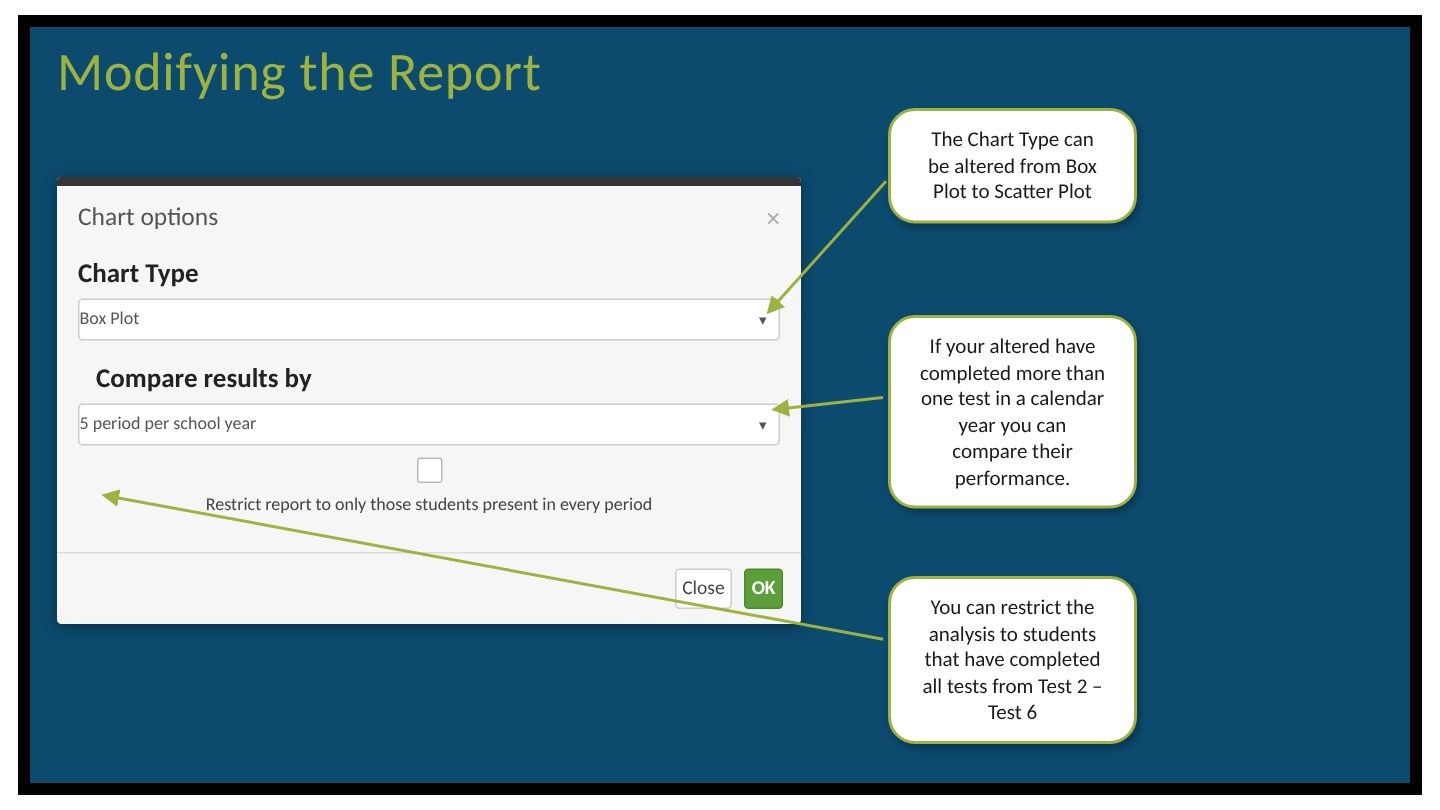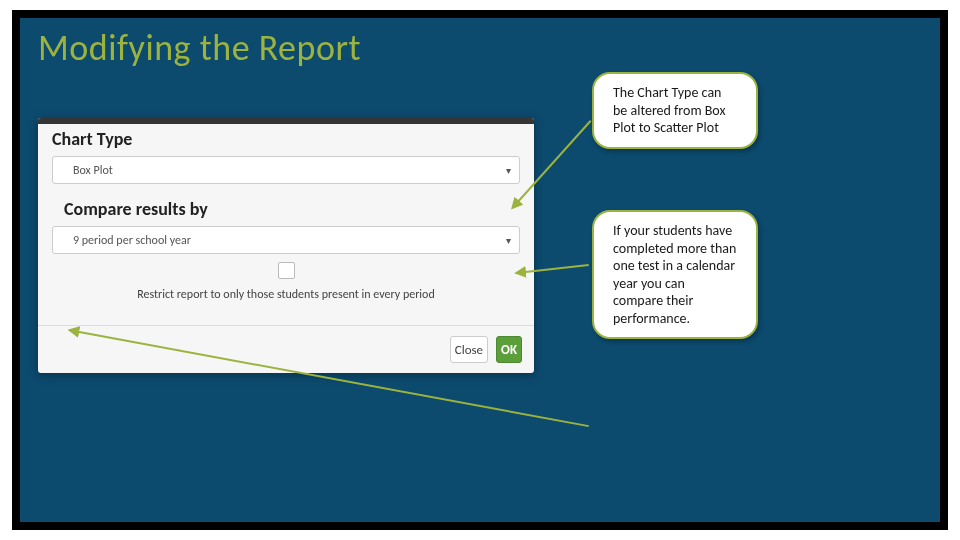--- a/index.html
+++ b/index.html
@@ -65,21 +65,21 @@
     font-size:18px;
     font-weight:700;
     color:#222;
     margin:4px 0 6px 0;
   }
   .select {
     width:100%;
     background:#fff;
     border:1px solid #ccc;
     border-radius:3px;
-    padding:6px 24px 6px 20px;
+    padding:6px 24px 6px 0;
     font-size:12px;
     color:#555;
     position:relative;
     cursor:pointer;
   }
   .select .caret {
     position:absolute;
     right:8px; top:50%;
     transform:translateY(-50%);
     font-size:10px;
@@ -137,20 +137,21 @@
   
   .callout {
     position:absolute;
     width:166px;
     padding:10px 19px;
     border:2px solid #9cb33f;
     border-radius:18px;
     background:#fff;
     font-size:14px;
     line-height:1.25;
+    text-align:center;
     color:#1a1a1a;
     box-shadow:2px 3px 4px rgba(0,0,0,0.25);
   }
   .callout-1 { left:572px; top:54px; }
   .callout-2 { left:572px; top:192px; }
   .callout-3 { left:572px; top:366px; }
 
   svg.connectors {
     position:absolute;
     left:0; top:0;
@@ -160,47 +161,52 @@
 </style>
 </head>
 <body>
 
 <div class="frame">
 
   <div class="slide-title">Modifying the Report</div>
 
   <div class="modal">
     <div class="modal-top"></div>
+    <div class="modal-header">
+      <div class="modal-title">Chart options</div>
+      <div class="close-x">×</div>
+    </div>
     <div class="modal-body">
 
       <div class="field-label">Chart Type</div>
       <div class="select">
         <span>Box Plot</span>
         <span class="caret">▾</span>
       </div>
 
       <div class="field-label" style="margin-top:14px;margin-left:12px;">Compare results by</div>
       <div class="select">
-        <span>9 period per school year</span>
+        <span>5 period per school year</span>
         <span class="caret">▾</span>
       </div>
 
       <div class="checkbox-row">
         <div class="checkbox"></div>
         <div class="checkbox-label">Restrict report to only those students present in every period</div>
       </div>
     </div>
     <div class="modal-footer">
       <div class="btn btn-close">Close</div>
       <div class="btn btn-ok">OK</div>
     </div>
   </div>
 
   <div class="callout callout-1">The Chart Type can be altered from Box Plot to Scatter Plot</div>
-  <div class="callout callout-2">If your students have completed more than one test in a calendar year you can compare their performance.</div>
+  <div class="callout callout-2">If your altered have completed more than one test in a calendar year you can compare their performance.</div>
+  <div class="callout callout-3">You can restrict the analysis to students that have completed all tests from Test 2 – Test 6</div>
 
   <svg class="connectors" viewBox="0 0 926 510">
     <defs>
       <marker id="arrow" viewBox="0 0 10 10" refX="8" refY="5" markerWidth="6" markerHeight="6" orient="auto-start-reverse">
         <path d="M 0 0 L 10 5 L 0 10 z" fill="#9cb33f"></path>
       </marker>
     </defs>
     <line x1="575" y1="104" x2="496" y2="192" stroke="#9cb33f" stroke-width="2" marker-end="url(#arrow)"></line>
     <line x1="573" y1="250" x2="500" y2="258" stroke="#9cb33f" stroke-width="2" marker-end="url(#arrow)"></line>
     <line x1="573" y1="413" x2="48" y2="316" stroke="#9cb33f" stroke-width="2" marker-end="url(#arrow)"></line>

